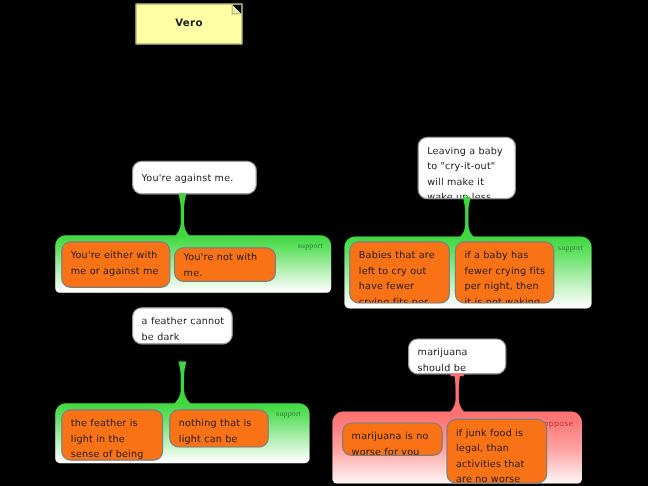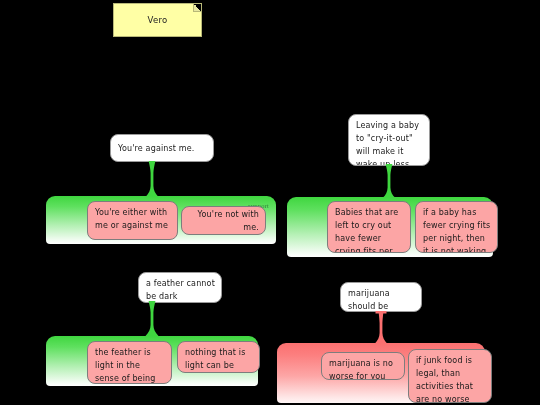--- a/index.html
+++ b/index.html
@@ -18,20 +18,21 @@
 
   
   .note {
     position: absolute;
     background: #ffffa5;
     border: 1px solid #b8b878;
     box-sizing: border-box;
     display: flex;
     align-items: center;
     justify-content: center;
+    font-weight: bold;
   }
   .note-text {
     font-size: 8.5px;
     color: #222222;
     letter-spacing: 0.3px;
     text-align: center;
     line-height: 1.2;
   }
   .note-fold {
     position: absolute;
@@ -63,22 +64,21 @@
     letter-spacing: 0.15px;
     overflow: hidden;
   }
   .claim.top {
     border-color: #9a9a9a;
     border-radius: 8px;
   }
   .claim.premise {
     border-color: #7d7d7d;
     border-radius: 8px;
-    background: #fca5a5;
-    margin-left: 36px;
+    background: #f97316;
   }
 
   
   .stem {
     position: absolute;
     width: 22px;
   }
   .stem svg { display: block; }
 
   
@@ -117,42 +117,42 @@
     <svg width="22" height="38" viewBox="0 0 22 38">
       <path d="M7.6 0 H14.4 C13.2 5 12.6 8 12.4 12 L12.4 25 C12.6 29 14 32.5 17.5 36 L21.5 38 L0.5 38 L4.5 36 C8 32.5 9.4 29 9.6 25 L9.6 12 C9.4 8 8.8 5 7.6 0 Z" fill="#3fd63f"></path>
     </svg>
   </div>
 
   <div class="tray support" style="left:46px; top:196px; width:230px; height:48px;">
     <span class="tray-label support" style="right:7px; top:7px;">support</span>
   </div>
 
   <div class="claim premise" style="left:51px; top:201px; width:91px; height:39px;">You're either with me or against me</div>
-  <div class="claim premise" style="left:145px; top:206px; width:85px; height:29px; display:flex; align-items:center;text-align:right;">You're not with me.</div>
+  <div class="claim premise" style="left:145px; top:206px; width:85px; height:29px; display:flex; align-items:center;">You're not with me.</div>
 </div>
 
 <div class="map">
   <div class="claim top" style="left:348px; top:114px; width:82px; height:52px;">Leaving a baby to "cry-it-out" will make it wake up less often</div>
 
   <div class="stem" style="left:378px; top:164px; height:36px;">
     <svg width="22" height="36" viewBox="0 0 22 36">
       <path d="M7.6 0 H14.4 C13.2 4.5 12.6 7.5 12.4 11 L12.4 23.5 C12.6 27.5 14 31 17.5 34 L21.5 36 L0.5 36 L4.5 34 C8 31 9.4 27.5 9.6 23.5 L9.6 11 C9.4 7.5 8.8 4.5 7.6 0 Z" fill="#3fd63f"></path>
     </svg>
   </div>
 
   <div class="tray support" style="left:287px; top:197px; width:206px; height:60px;">
     <span class="tray-label support" style="right:7px; top:7px;">support</span>
   </div>
 
   <div class="claim premise" style="left:291px; top:201px; width:84px; height:52px;">Babies that are left to cry out have fewer crying fits per night</div>
   <div class="claim premise" style="left:379px; top:201px; width:83px; height:52px;">if a baby has fewer crying fits per night, then it is not waking up as much</div>
 </div>
 
 <div class="map">
-  <div class="claim top" style="left:110px; top:272px; width:84px; height:31px;margin-left:28px;">a feather cannot be dark</div>
+  <div class="claim top" style="left:110px; top:256px; width:84px; height:31px;">a feather cannot be dark</div>
 
   <div class="stem" style="left:141px; top:301px; height:37px;">
     <svg width="22" height="37" viewBox="0 0 22 37">
       <path d="M7.6 0 H14.4 C13.2 5 12.6 8 12.4 11.5 L12.4 24 C12.6 28 14 31.5 17.5 35 L21.5 37 L0.5 37 L4.5 35 C8 31.5 9.4 28 9.6 24 L9.6 11.5 C9.4 8 8.8 5 7.6 0 Z" fill="#3fd63f"></path>
     </svg>
   </div>
 
   <div class="tray support" style="left:46px; top:336px; width:212px; height:50px;">
     <span class="tray-label support" style="right:7px; top:7px;">support</span>
   </div>

